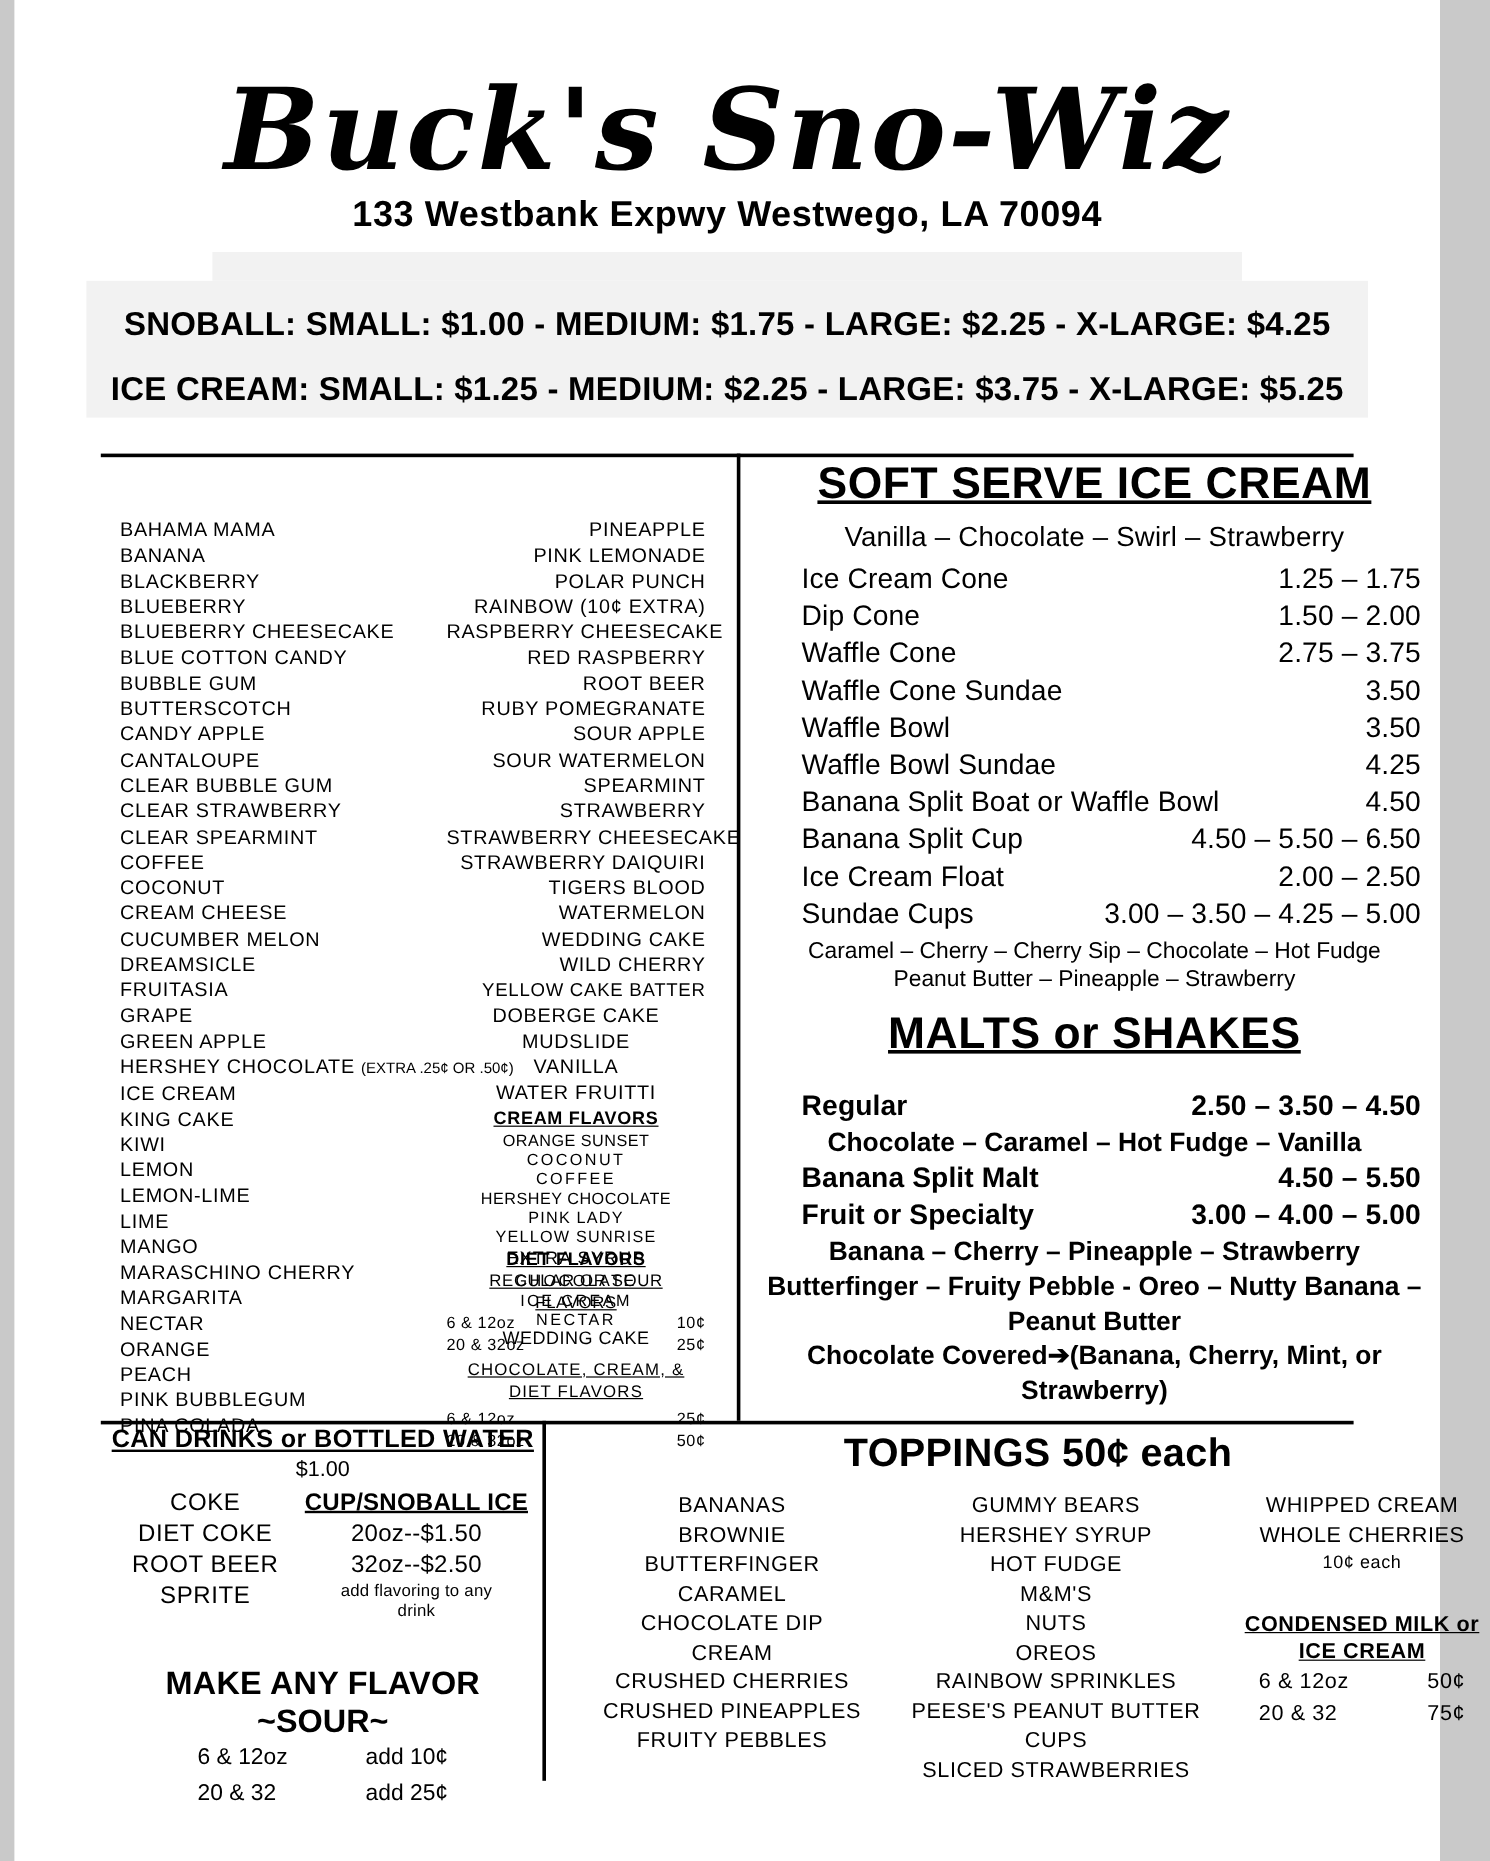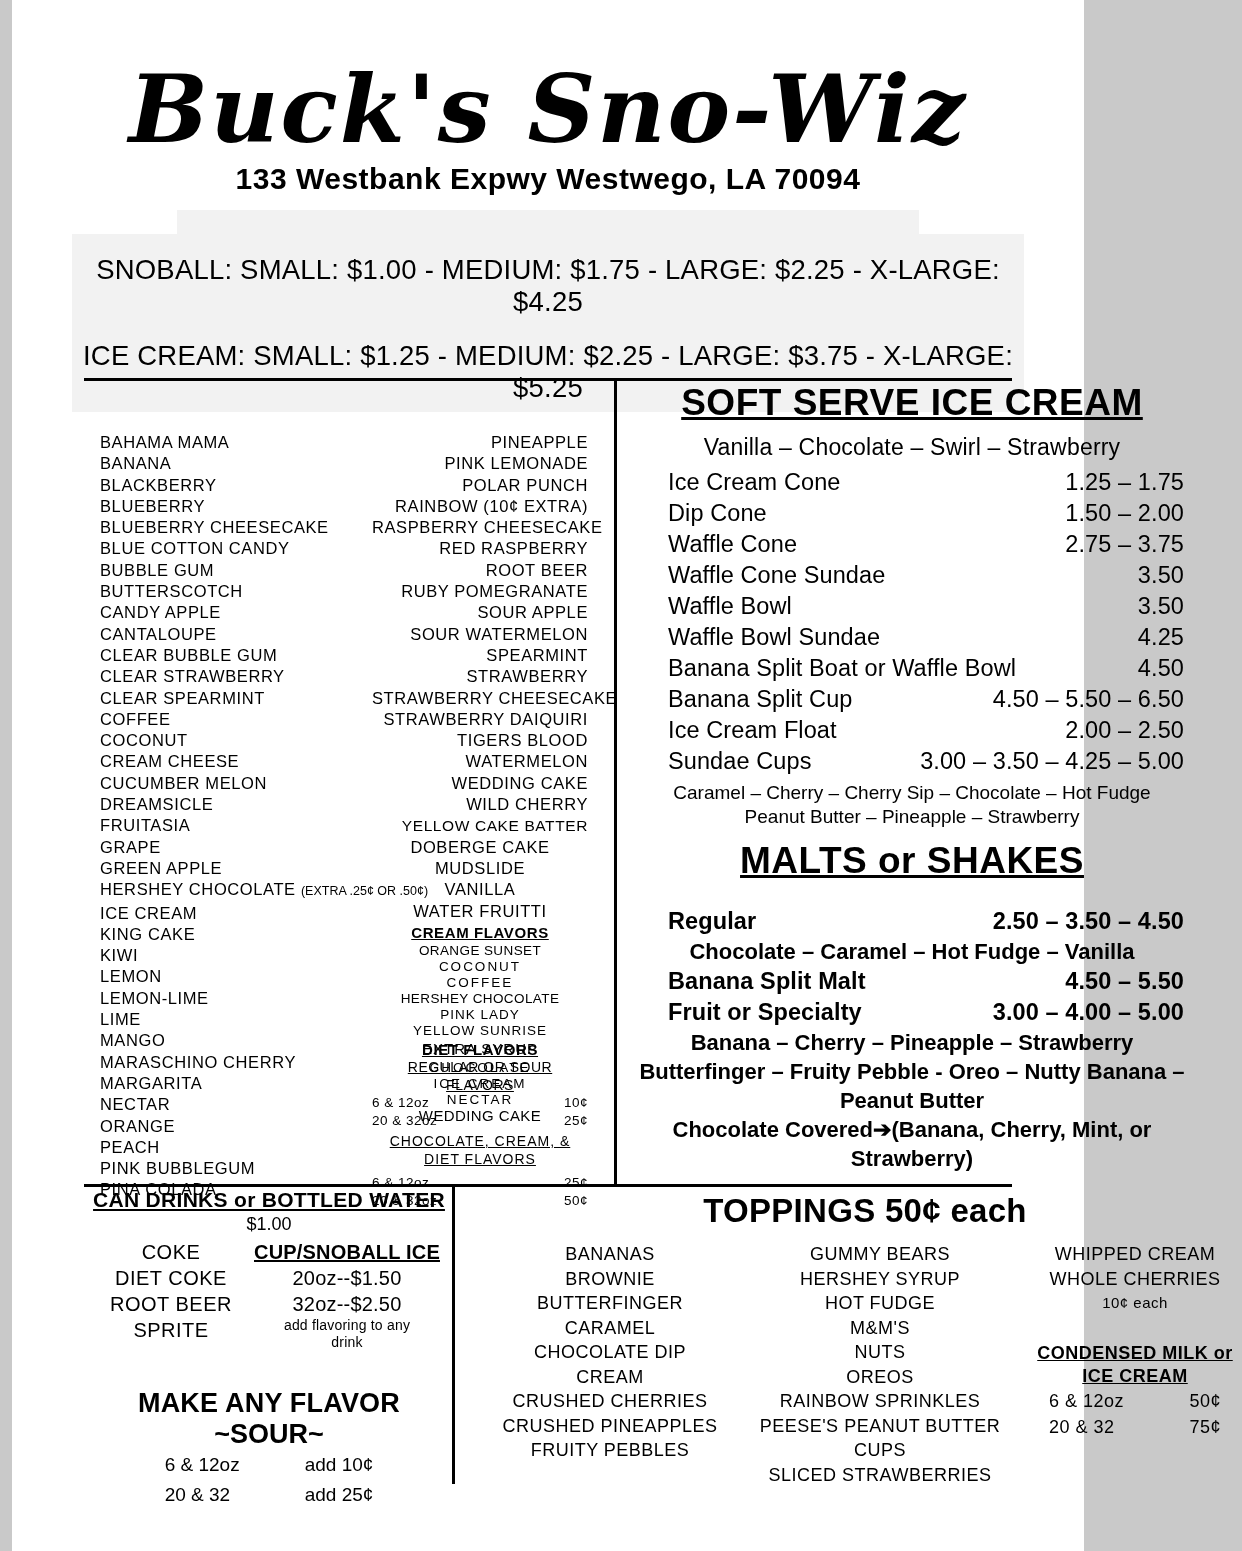--- a/index.html
+++ b/index.html
@@ -5,21 +5,21 @@
   html,body{margin:0;padding:0;}
   body{
     width:1242px;height:1551px;
     background:#c9c9c9;
     font-family:"Liberation Sans", sans-serif;
     overflow:hidden;
   }
   .page{
     position:absolute;
     left:12px;top:0;
-    width:1072px;height:1551px;
+    width:1188px;height:1551px;
     background:#ffffff;
   }
   
   .logo{
     text-align:center;
     font-family:"DejaVu Serif", serif;
     font-style:italic;
     font-weight:bold;
     font-size:94px;
     letter-spacing:2px;
@@ -35,21 +35,21 @@
     letter-spacing:.5px;
   }
   .priceband{
     background:#f2f2f2;
     margin:14px 165px 0 165px;
     height:24px;
   }
   .priceline{
     text-align:center;
     font-size:27.5px;
-    font-weight:normal;
+    font-weight:bold;
     letter-spacing:.2px;
   }
   .priceline.first{margin-top:16px;}
   .priceline.second{margin-top:22px;}
   .pricewrap{background:#f2f2f2;margin:0 60px;padding:4px 0 8px 0;}
 
   
   .hr-main{
     position:absolute;left:72px;right:72px;
     border-top:3px solid #000;

